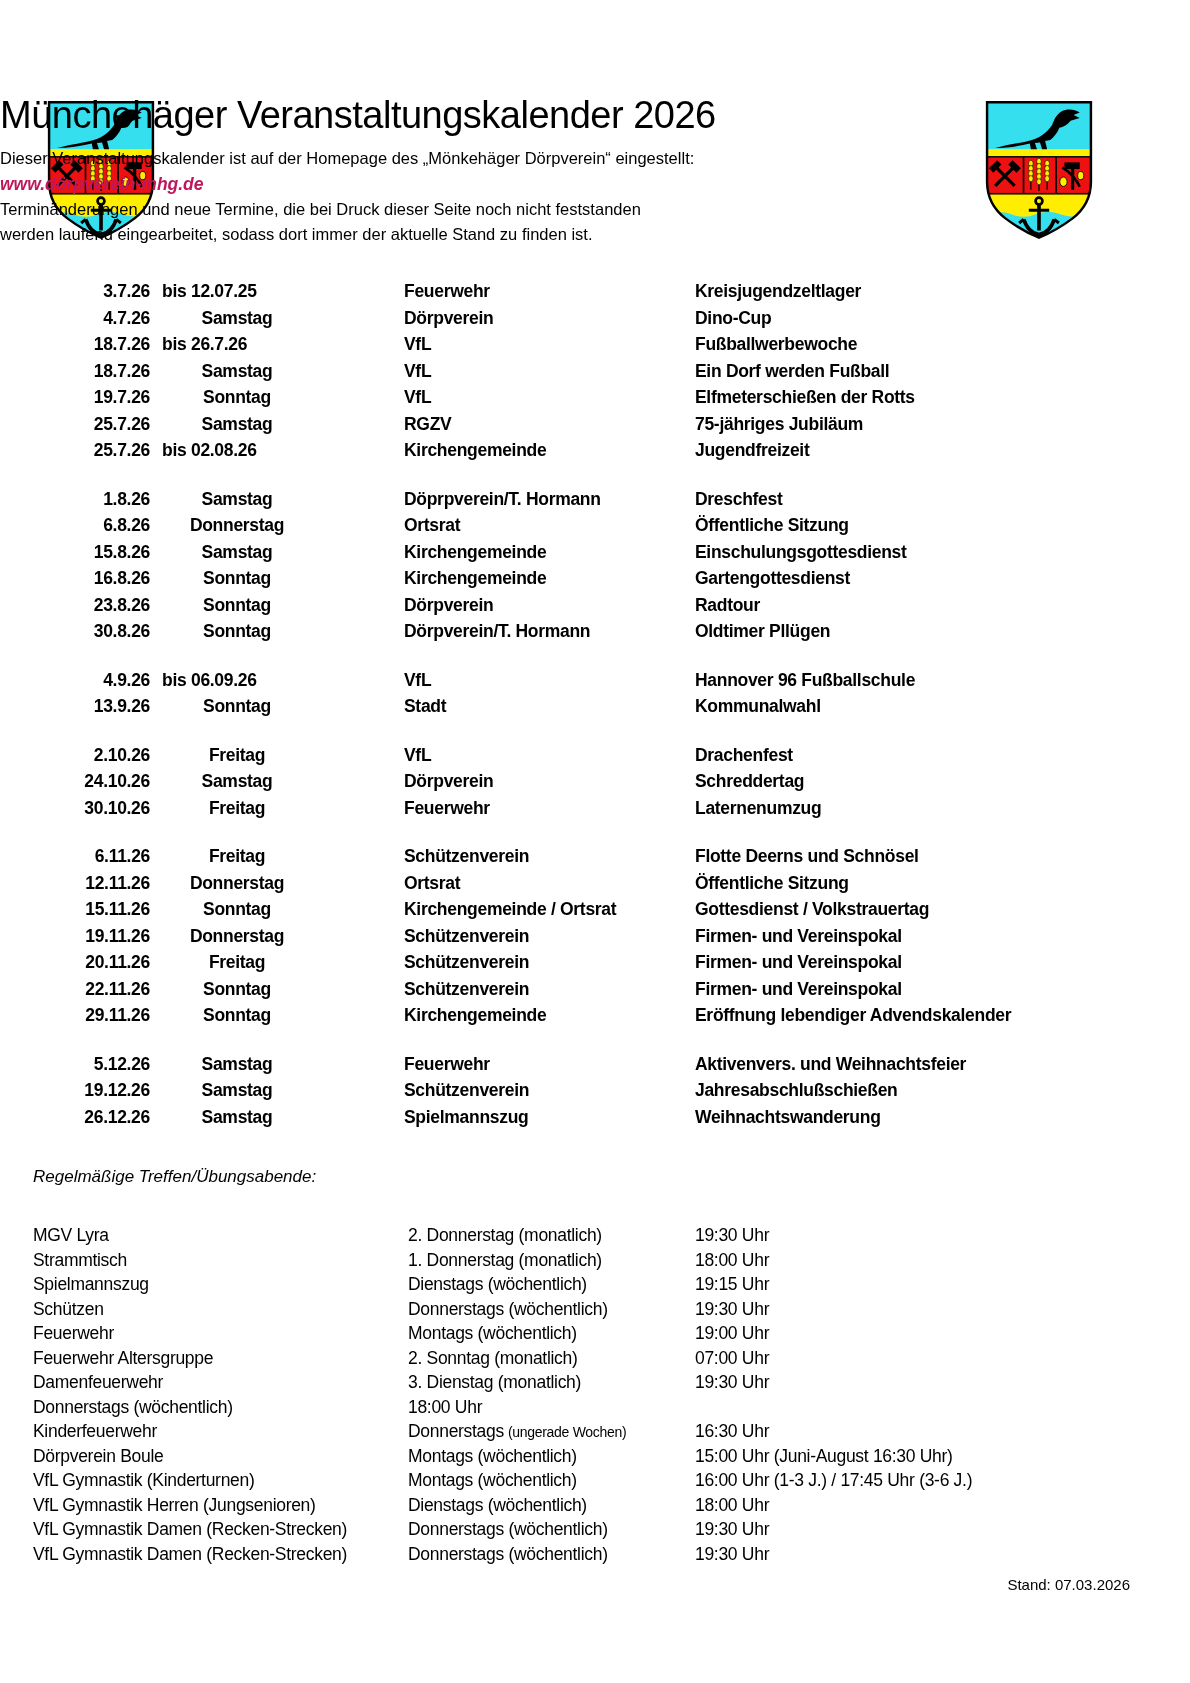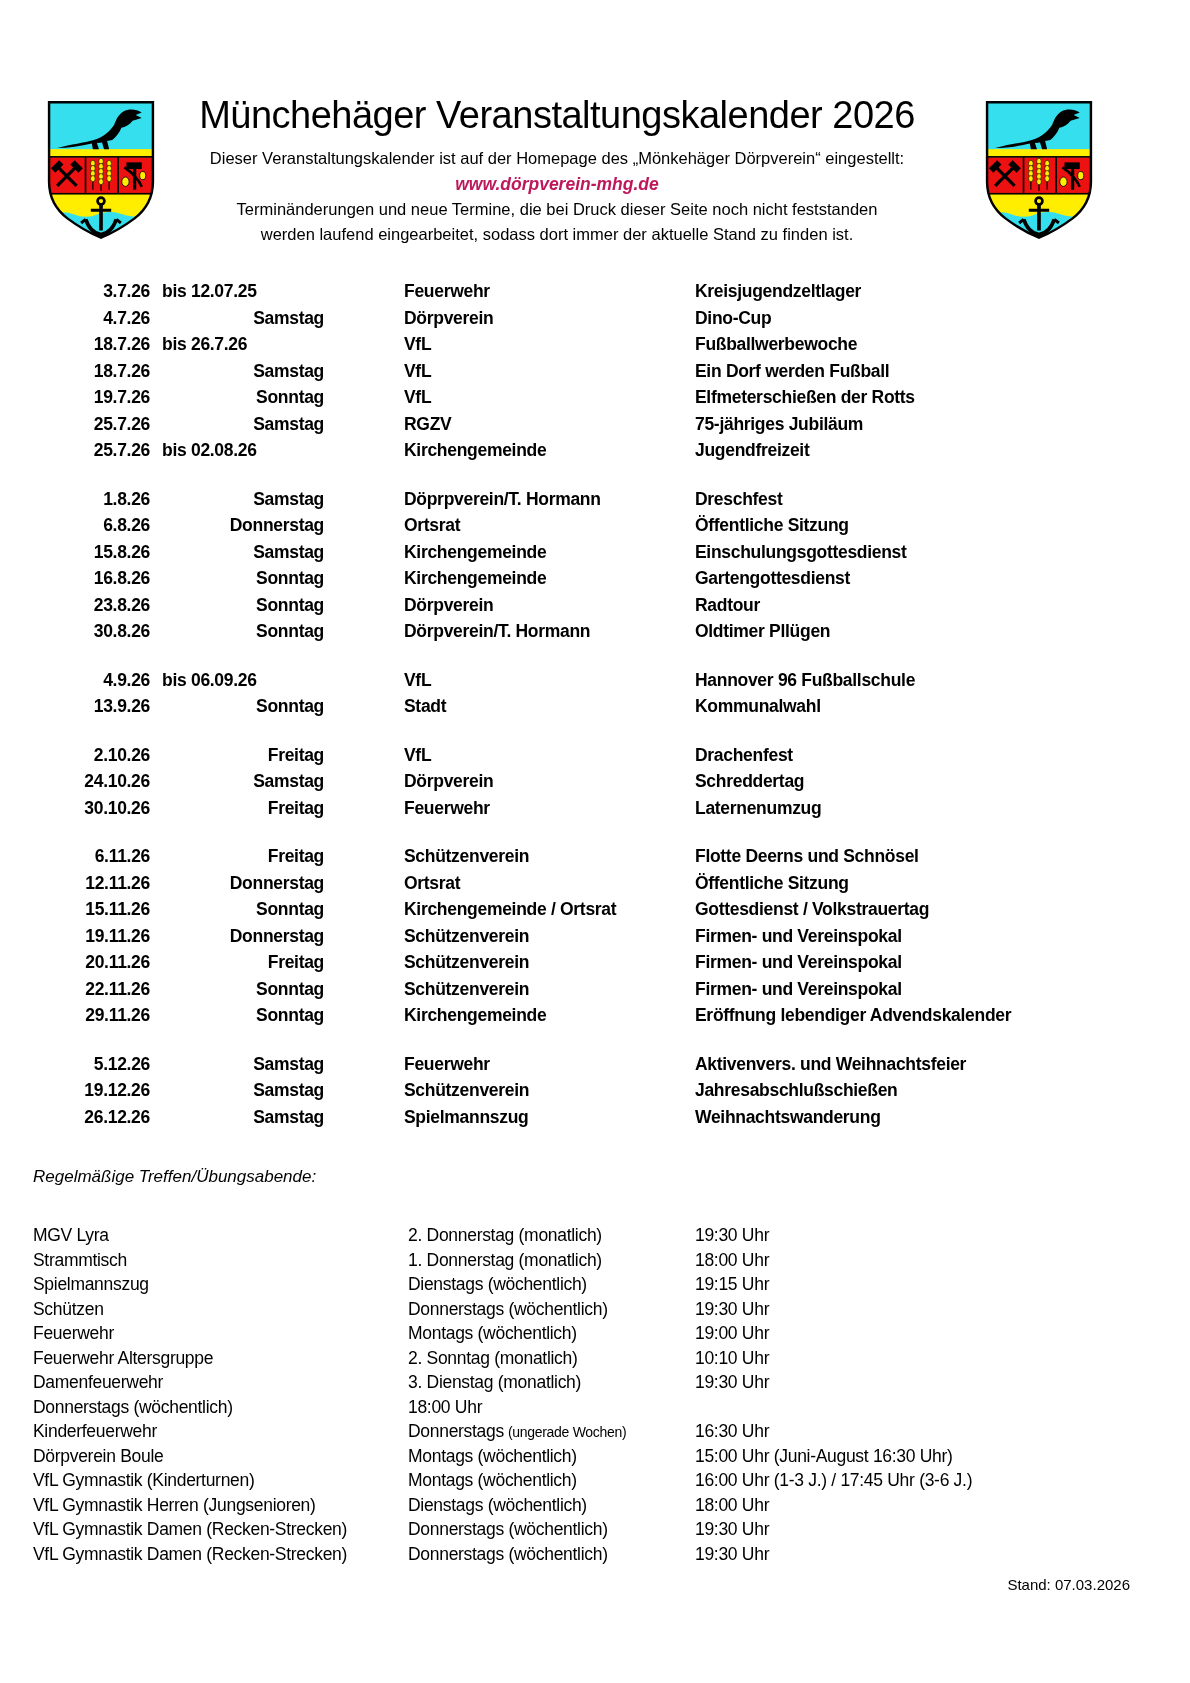--- a/index.html
+++ b/index.html
@@ -15,21 +15,21 @@
   
   .crest{position:absolute;top:98px;width:112px;height:143px;}
   .crest.left{left:45px;}
   .crest.right{right:95px;}
   .crest svg{width:100%;height:100%;display:block;}
   .svg-defs{position:absolute;width:0;height:0;overflow:hidden;}
   
   .header{
     position:absolute;top:92px;left:0;right:0;
     padding-right:76px;
-    text-align:center;
+    text-align:left;
   }
   .title{
     margin:0;
     font-size:38px;font-weight:400;line-height:46px;
     letter-spacing:-0.5px;
   }
   .subtitle{margin:10px 0 0 0;font-size:16.5px;line-height:21px;}
   .website{
     margin:4px 0 0 0;
     font-size:17.5px;font-weight:700;font-style:italic;
@@ -40,21 +40,21 @@
   .content{position:absolute;top:278px;left:0;right:0;}
   .event-group{margin-bottom:22px;}
   .event-row{
     display:grid;
     grid-template-columns:150px 254px 291px 1fr;
     font-weight:700;font-size:17.5px;line-height:26.5px;
     letter-spacing:-0.3px;
     white-space:nowrap;
   }
   .event-row .date{text-align:right;padding-left:48px;}
-  .event-row .day{text-align:right;padding-right:80px;}
+  .event-row .day{text-align:center;padding-right:80px;}
   .event-row .day.bis{text-align:left;padding-left:12px;padding-right:16px;}
   
   .meetings-heading{
     margin:36px 0 0 33px;
     font-size:17px;font-weight:400;font-style:italic;
     line-height:22px;
   }
   .meetings-table{margin:36px 0 0 33px;}
   .meeting-row{
     display:grid;
@@ -368,21 +368,21 @@
           <div class="mtime">19:30 Uhr</div>
         </div>
         <div class="meeting-row">
           <div class="mname">Feuerwehr</div>
           <div class="msched"><span class="sched-main">Montags (wöchentlich)</span><span class="sched-small"></span></div>
           <div class="mtime">19:00 Uhr</div>
         </div>
         <div class="meeting-row">
           <div class="mname">Feuerwehr Altersgruppe</div>
           <div class="msched"><span class="sched-main">2. Sonntag (monatlich)</span><span class="sched-small"></span></div>
-          <div class="mtime">10:10 Uhr</div>
+          <div class="mtime">07:00 Uhr</div>
         </div>
         <div class="meeting-row">
           <div class="mname">Damenfeuerwehr</div>
           <div class="msched"><span class="sched-main">3. Dienstag (monatlich)</span><span class="sched-small"></span></div>
           <div class="mtime">19:30 Uhr</div>
         </div>
         <div class="meeting-row">
           <div class="msched"><span class="sched-main">Donnerstags (wöchentlich)</span><span class="sched-small"></span></div>
           <div class="mtime">18:00 Uhr</div>
         </div>

